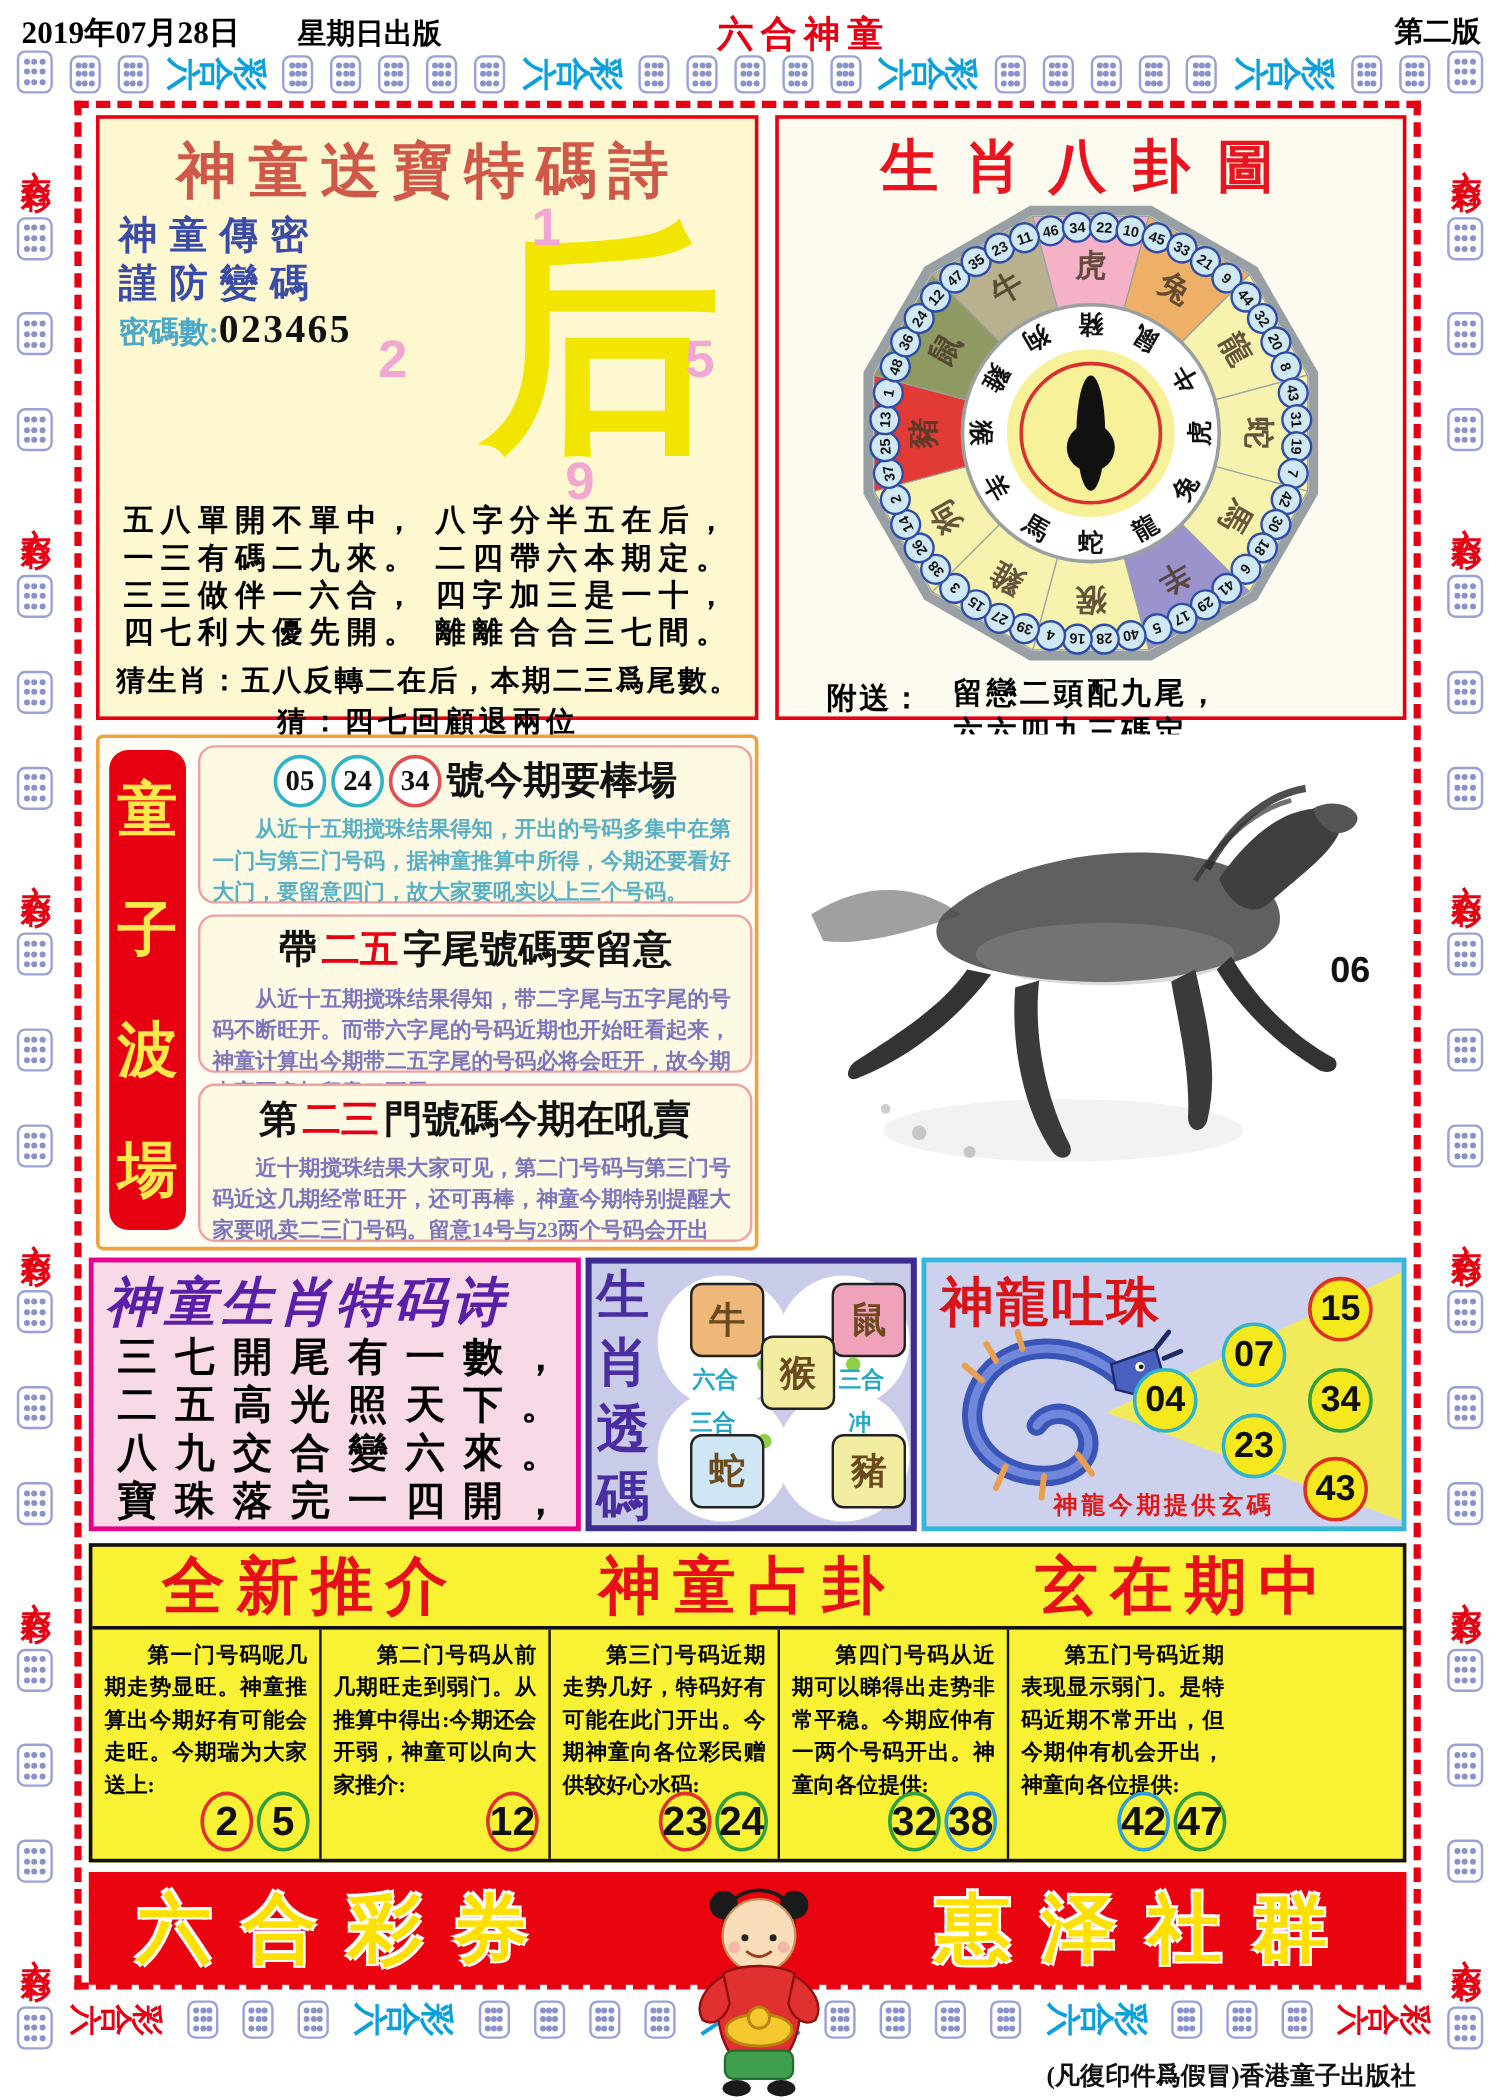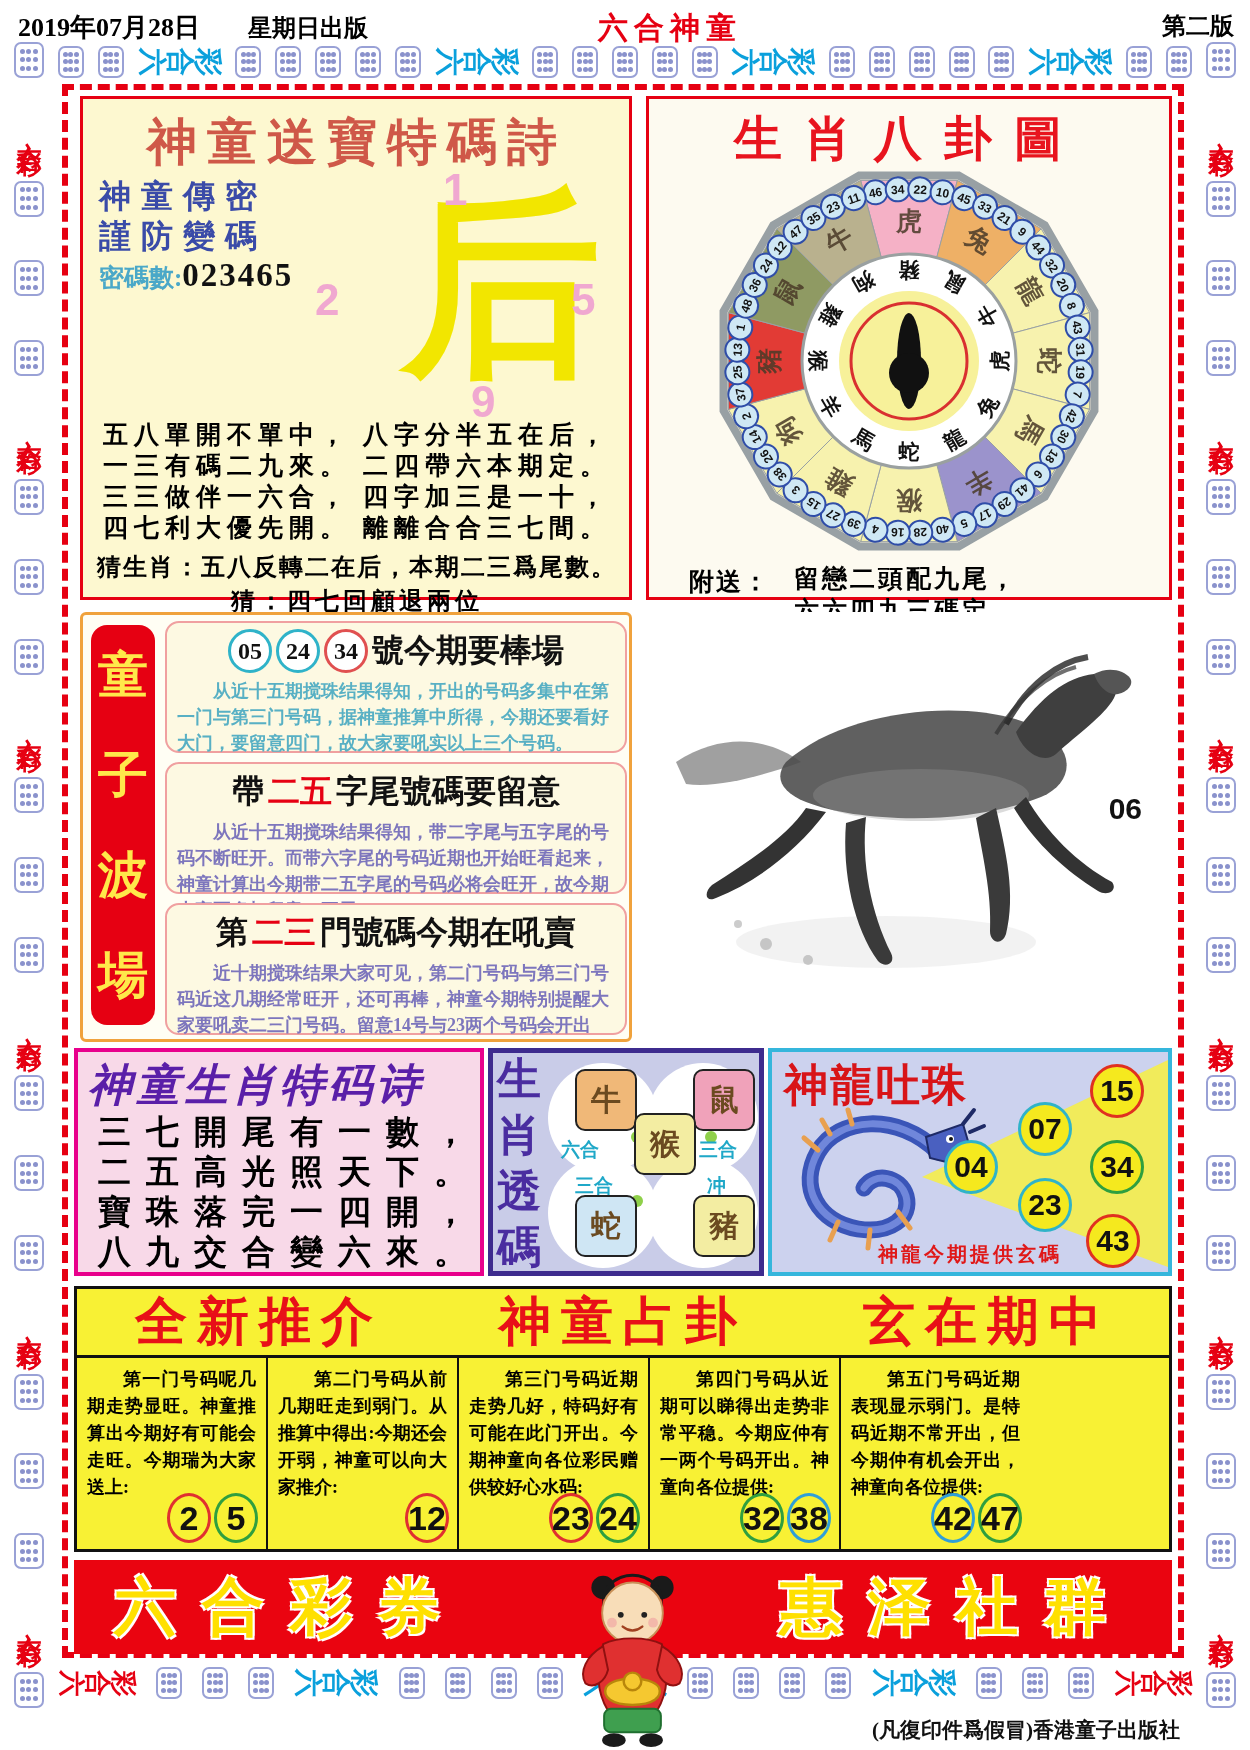--- a/index.html
+++ b/index.html
@@ -1265,43 +1265,43 @@
     <circle cx="162" cy="348" r="5" fill="#999" opacity="0.5"></circle>
   </svg>
   <span class="abs horse-num">06</span>
 </div>
 
 <div class="abs box4">
   <div class="abs box4-title serif">神童生肖特码诗</div>
   <div class="abs box4-lines" id="zodiac-poem-lines">
       <div>三七開尾有一數，</div>
       <div>二五高光照天下。</div>
+      <div>八九交合變六來。</div>
       <div>寶珠落完一四開，</div>
-      <div>八九交合變六來。</div>
     </div>
 </div>
 
 <div class="abs box5">
   <div class="abs box5-title" id="touma-title">
       <span>生</span>
       <span>肖</span>
       <span>透</span>
       <span>碼</span>
     </div>
   <div class="abs cloud" style="left:55px;top:10px;width:110px;height:110px;"></div>
   <div class="abs cloud" style="left:155px;top:10px;width:110px;height:110px;"></div>
   <div class="abs cloud" style="left:55px;top:105px;width:110px;height:110px;"></div>
   <div class="abs cloud" style="left:155px;top:105px;width:110px;height:110px;"></div>
   <div class="abs" id="touma-tiles" style="left:0;top:0;width:266px;height:218px;">
       <div class="link-dot abs" style="left: 138px; top: 78px;"></div>
       <div class="link-dot abs" style="left: 212px; top: 78px;"></div>
       <div class="link-dot abs" style="left: 138px; top: 142px;"></div>
       <div class="link-dot abs" style="left: 212px; top: 142px;"></div>
       <div class="tile abs" style="left: 82px; top: 16px; background: rgb(240, 184, 120);">牛</div>
-      <div class="rel-label abs" style="left: 68px; top: 84px;">六合</div>
+      <div class="rel-label abs" style="left: 84px; top: 84px;">六合</div>
       <div class="tile abs" style="left: 200px; top: 16px; background: rgb(240, 162, 186);">鼠</div>
       <div class="rel-label abs" style="left: 206px; top: 84px;">三合</div>
       <div class="tile abs" style="left: 141px; top: 60px; background: rgb(243, 237, 162);">猴</div>
       <div class="tile abs" style="left: 82px; top: 142px; background: rgb(207, 230, 244);">蛇</div>
       <div class="rel-label abs" style="left: 82px; top: 120px;">三合</div>
       <div class="tile abs" style="left: 200px; top: 142px; background: rgb(243, 237, 162);">豬</div>
       <div class="rel-label abs" style="left: 214px; top: 120px;">冲</div>
     </div>
 </div>
 

